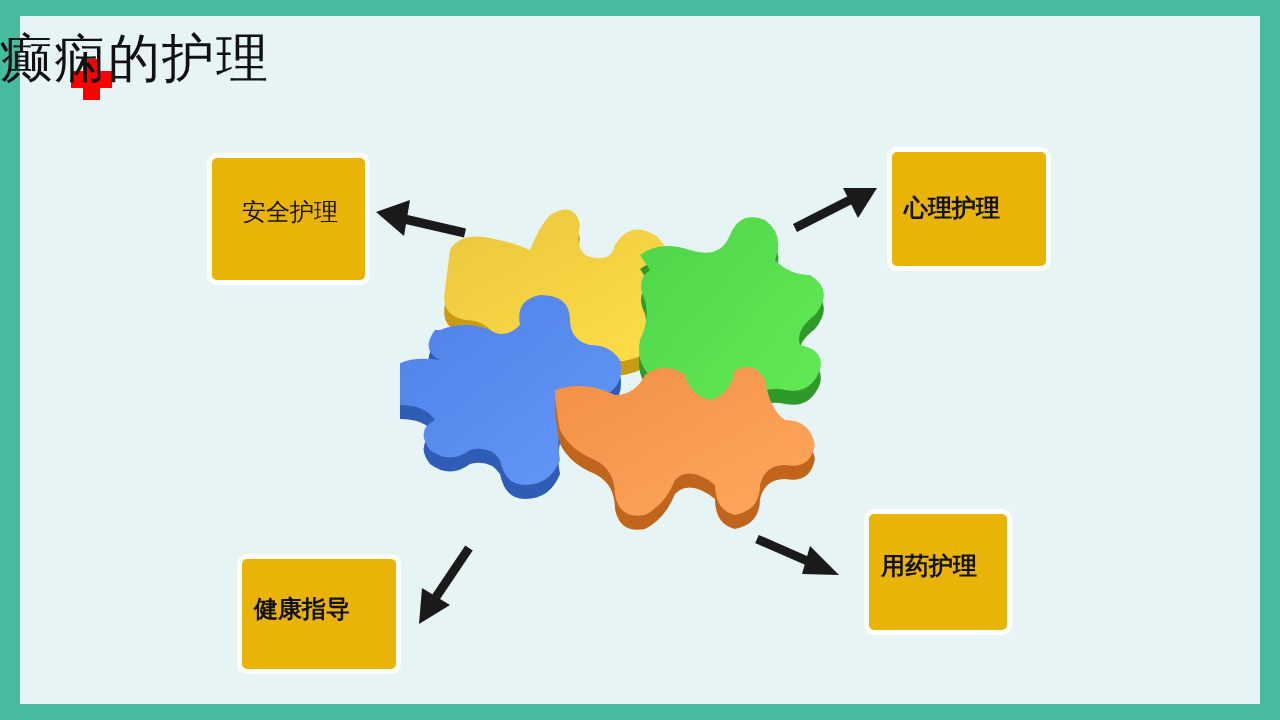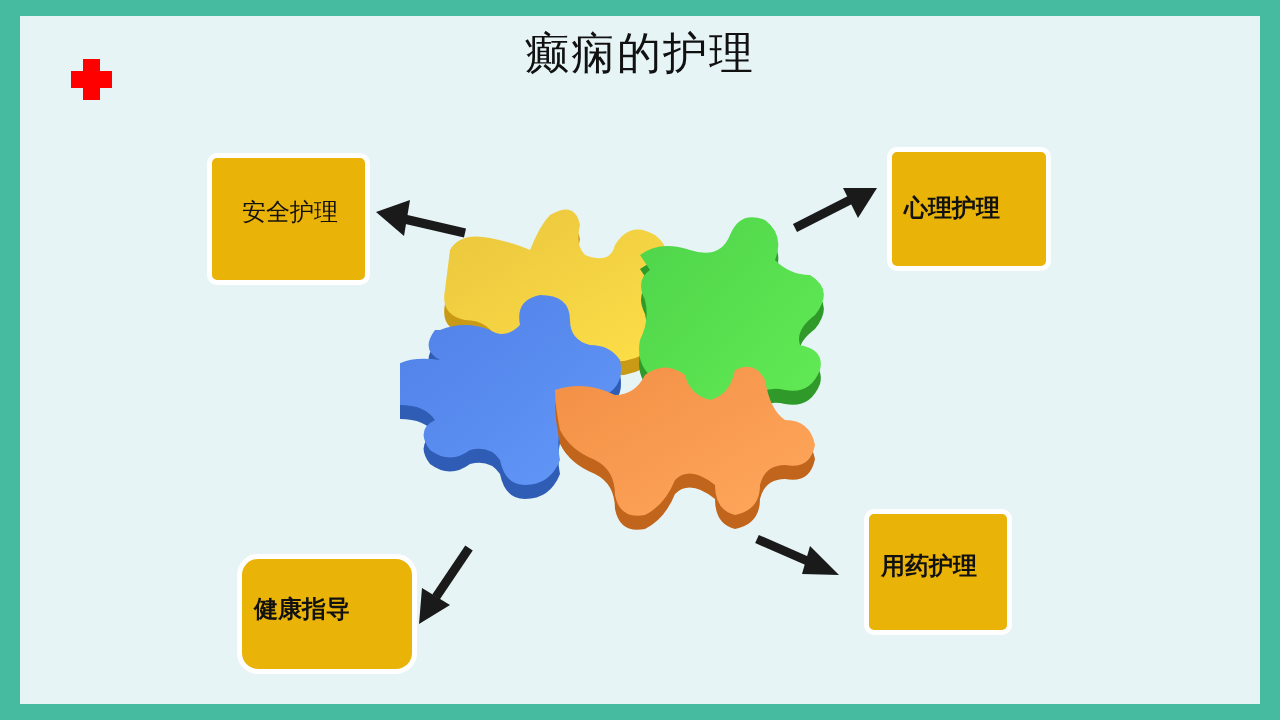--- a/index.html
+++ b/index.html
@@ -9,22 +9,22 @@
     font-family:"DejaVu Serif","Liberation Serif",serif;
   }
   .slide {
     position:absolute; left:20px; top:16px; width:1240px; height:688px;
     background:#E6F4F5;
   }
   .cross { position:absolute; left:71px; top:59px; width:41px; height:41px; }
   .cross .v { position:absolute; left:12px; top:0; width:17px; height:41px; background:#FF0000; }
   .cross .h { position:absolute; left:0; top:12px; width:41px; height:17px; background:#FF0000; }
   .title {
-    position:absolute; left:0; width:1280px; top:24px; text-align:center;
-    font-size:44px; color:#111; letter-spacing:2px;
+    position:absolute; left:0; width:1280px; top:24px; 
+    font-size:52px; color:#111; letter-spacing:2px;
     font-family:"DejaVu Serif","Liberation Serif",serif;
   }
   .box {
     position:absolute; background:#eab308; border:5px solid #FFFFFF;
     border-radius:10px; box-sizing:border-box;
   }
   .box .lbl { position:absolute; font-size:24px; color:#111; white-space:nowrap; }
   .box .bold { font-weight:bold; font-family:"DejaVu Sans","Liberation Sans",sans-serif; }
   .box .serif { font-family:"DejaVu Serif","Liberation Serif",serif; }
   .puzzle { position:absolute; left:400px; top:195px; width:430px; height:350px; }
@@ -43,21 +43,21 @@
 <div class="title">癫痫的护理</div>
 
 <div class="box" style="left:207px; top:153px; width:163px; height:132px;">
   <span class="lbl serif" style="left:30px; top:38px;">安全护理</span>
 </div>
 
 <div class="box" style="left:887px; top:147px; width:164px; height:124px;">
   <span class="lbl bold" style="left:12px; top:40px;">心理护理</span>
 </div>
 
-<div class="box" style="left:237px; top:554px; width:180px; height:120px;border-radius:21px;">
+<div class="box" style="left:237px; top:554px; width:164px; height:120px;">
   <span class="lbl serif" style="font-weight:bold; left:12px; top:34px;">健康指导</span>
 </div>
 
 <div class="box" style="left:864px; top:509px; width:148px; height:126px;">
   <span class="lbl bold" style="left:12px; top:36px;">用药护理</span>
 </div>
 
 <svg class="puzzle" viewBox="0 0 430 350">
   <defs>
     <linearGradient id="gy" x1="0" y1="0" x2="1" y2="1">

